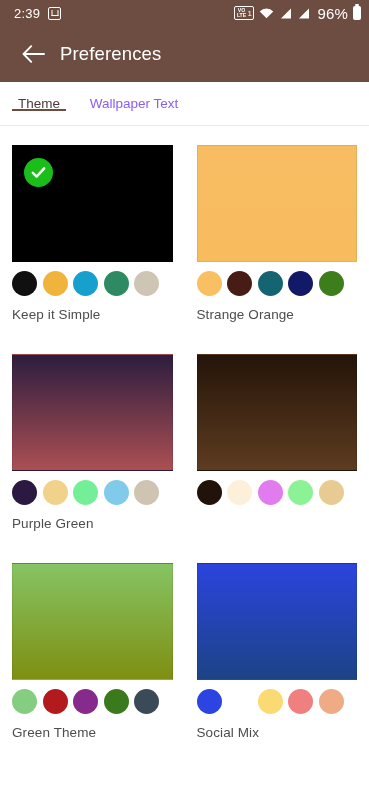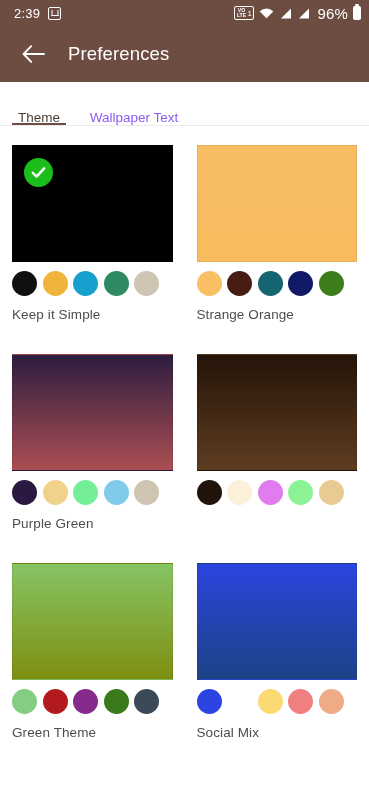--- a/index.html
+++ b/index.html
@@ -79,31 +79,31 @@
   }
   .back-btn {
     width: 38px; height: 38px;
     display: flex; align-items: center; justify-content: center;
     cursor: pointer;
   }
   .appbar-title {
     color: #ffffff;
     font-size: 18.5px;
     font-weight: 500;
-    margin-left: 16px;
+    margin-left: 8px;
     letter-spacing: .15px;
     text-align: center;
   }
 
   
   .tabs {
     height: 44px;
     background: #ffffff;
     display: flex;
-    align-items: flex-end;
+    align-items: center;
     border-bottom: 1px solid #ececec;
     position: relative;
   }
   .tab {
     display: flex; align-items: center; justify-content: center;
     font-size: 13.5px;
     color: #8b5cf6;
     cursor: pointer;
     position: relative;
   }

